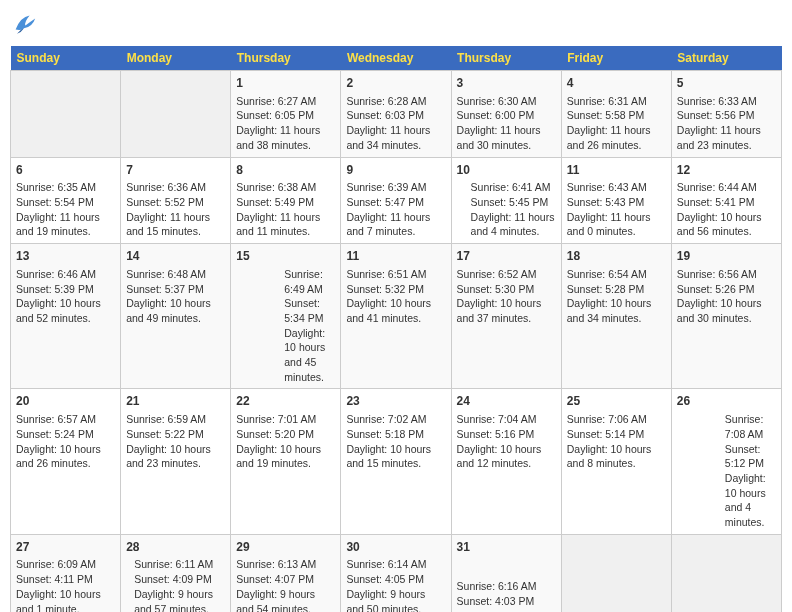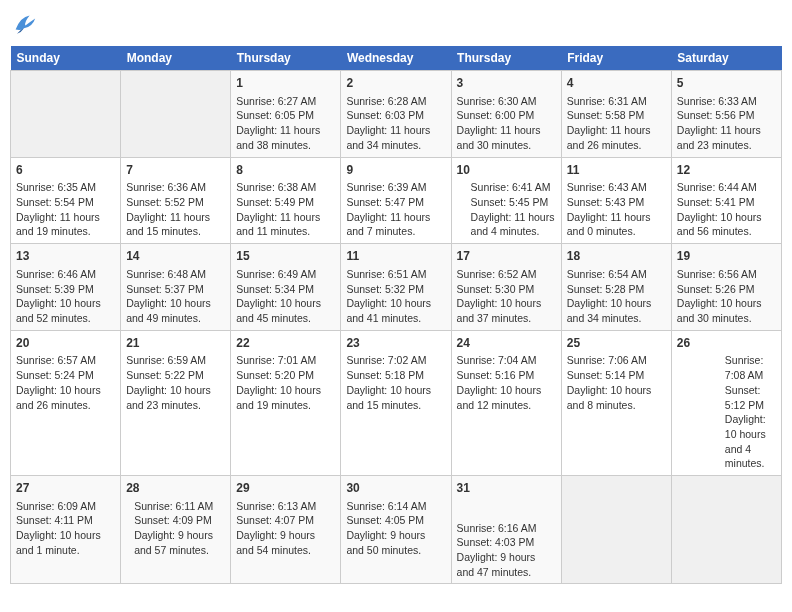--- a/index.html
+++ b/index.html
@@ -37,21 +37,21 @@
       font-size: 16px;
       color: #555;
     }
     table {
       width: 100%;
       border-collapse: collapse;
       font-size: 11px;
     }
     thead tr th {
       background-color: #3a6bbf;
-      color: #ffffff;
+      color: #fde047;
       text-align: left;
       padding: 5px 6px;
       font-size: 12px;
       font-weight: bold;
     }
     tbody tr td {
       border: 1px solid #ccc;
       vertical-align: top;
       padding: 4px 5px;
       width: 14.28%;
@@ -217,21 +217,21 @@
         </td>
         <td>
           <span class="day-num">14</span>
           <div class="day-info" style="white-space: pre-line;">Sunrise: 6:48 AM
 Sunset: 5:37 PM
 Daylight: 10 hours
 and 49 minutes.</div>
         </td>
         <td>
           <span class="day-num">15</span>
-          <div class="day-info" style="white-space: pre-line;">Sunrise: 6:49 AM
+          <div class="day-info" style="white-space: pre-line; margin-left: 48px;">Sunrise: 6:49 AM
 Sunset: 5:34 PM
 Daylight: 10 hours
 and 45 minutes.</div>
         </td>
         <td>
           <span class="day-num">11</span>
           <div class="day-info" style="white-space: pre-line;">Sunrise: 6:51 AM
 Sunset: 5:32 PM
 Daylight: 10 hours
 and 41 minutes.</div>

